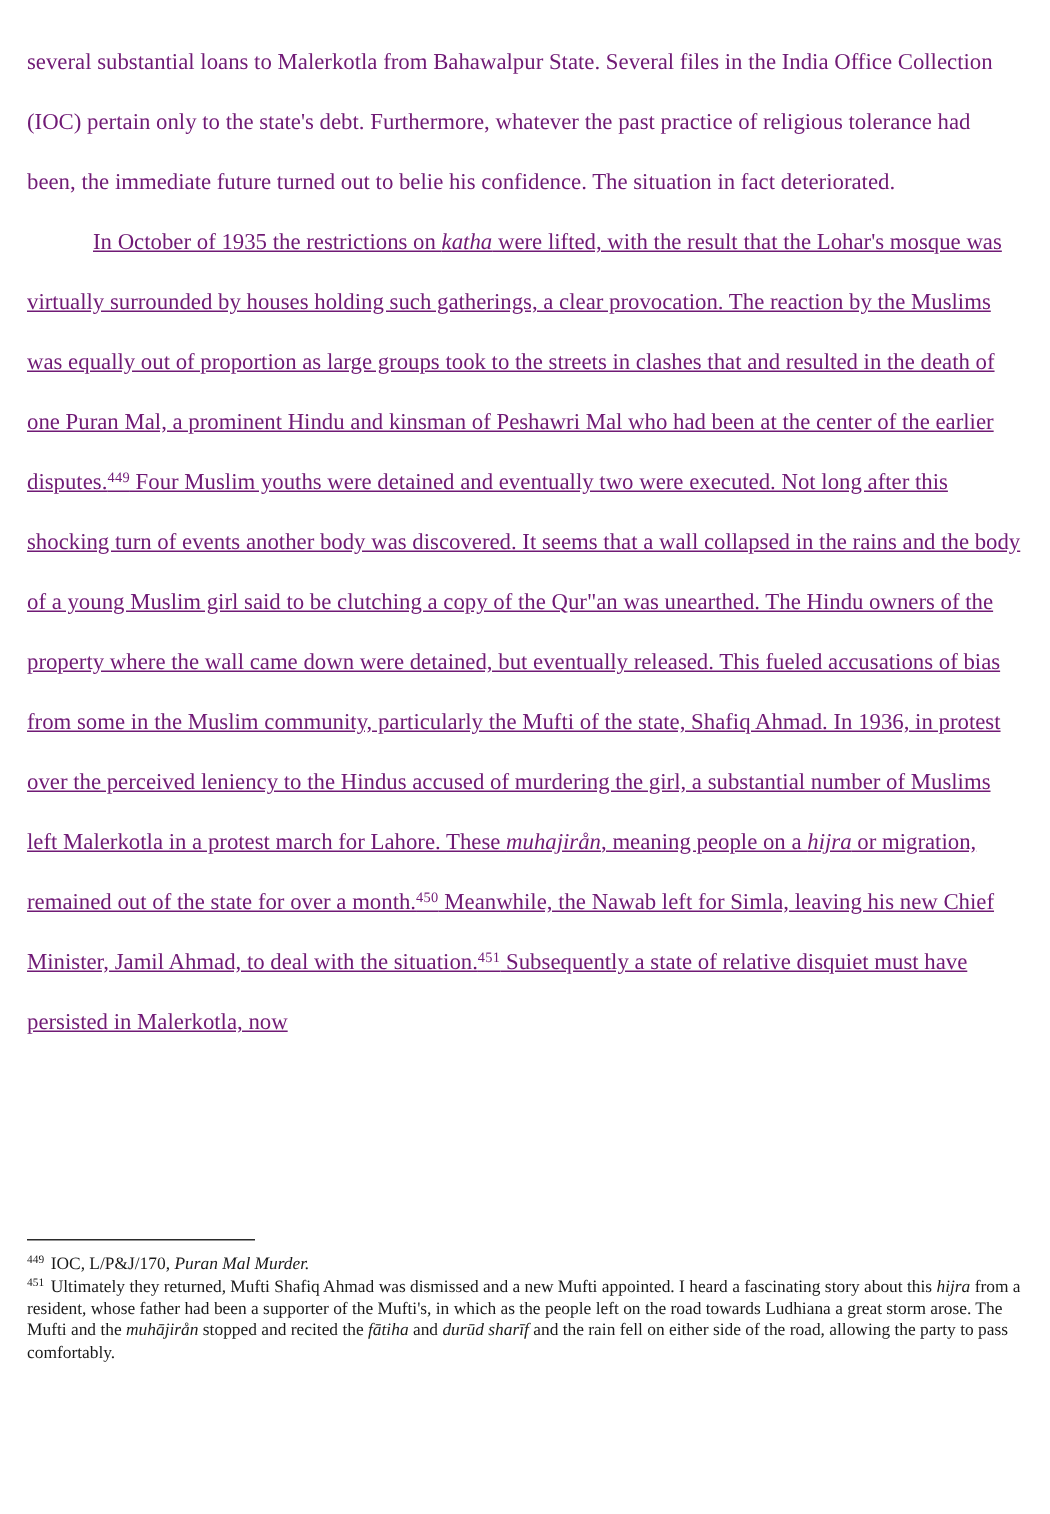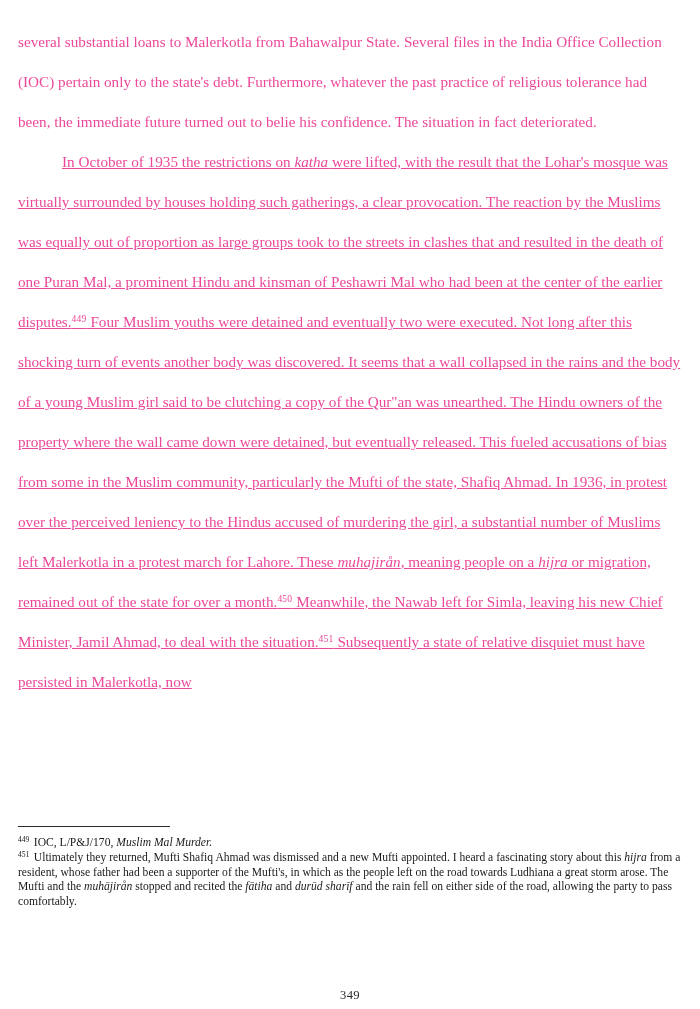--- a/index.html
+++ b/index.html
@@ -24,21 +24,21 @@
     position: absolute;
     left: 18px;
     top: 22px;
     width: 665px;
   }
   .para {
     font-size: 15.2px;
     line-height: 40px;
     text-align: left;
     margin: 0;
-    color: #ec4899;
+    color: #701a75;
   }
   .para + .para {
     margin-top: 0;
   }
   .para.indent {
     text-indent: 44px;
     text-decoration: underline;
   }
   .ital {
     font-style: italic;
@@ -96,20 +96,19 @@
 <div class="page">
 
   <div class="body-block" id="body-block">
       <p class="para">several substantial loans to Malerkotla from Bahawalpur State.  Several files in the India Office Collection (IOC) pertain only to the state's debt.  Furthermore, whatever the past practice of religious tolerance had been, the immediate future turned out to belie his confidence.  The situation in fact deteriorated.</p>
       <p class="para indent">In October of 1935 the restrictions on <span class="ital">katha</span> were lifted, with the result that the Lohar's mosque was virtually surrounded by houses holding such gatherings, a clear provocation.  The reaction by the Muslims was equally out of proportion as large groups took to the streets in clashes that and resulted in the death of one Puran Mal, a prominent Hindu and kinsman of Peshawri Mal who had been at the center of the earlier disputes.<sup class="fn">449</sup>  Four Muslim youths were detained and eventually two were executed.  Not long after this shocking turn of events another body was discovered.  It seems that a wall collapsed in the rains and the body of a young Muslim girl said to be clutching a copy of the Qur"an was unearthed.  The Hindu owners of the property where the wall came down were detained, but eventually released.  This fueled accusations of bias from some in the Muslim community, particularly the Mufti of the state, Shafiq Ahmad.  In 1936, in protest over the perceived leniency to the Hindus accused of murdering the girl, a substantial number of Muslims left Malerkotla in a protest march for Lahore.  These <span class="ital">muhajirån</span>, meaning people on a <span class="ital">hijra</span> or migration, remained out of the state for over a month.<sup class="fn">450</sup> Meanwhile, the Nawab left for Simla, leaving his new Chief Minister, Jamil Ahmad, to deal with the situation.<sup class="fn">451</sup>  Subsequently a state of relative disquiet must have persisted in Malerkotla, now</p>
     </div>
 
   <div class="footnote-area">
     <hr class="fn-rule">
     <div id="footnote-list">
-        <p class="footnote"><sup class="fnmark">449</sup> IOC, L/P&amp;J/170, <span class="ital">Muslim Mal Murder.</span></p>
+        <p class="footnote"><sup class="fnmark">449</sup> IOC, L/P&amp;J/170, <span class="ital">Puran Mal Murder.</span></p>
         <p class="footnote"><sup class="fnmark">451</sup> Ultimately they returned, Mufti Shafiq Ahmad was dismissed and a new Mufti appointed.  I heard a fascinating story about this <span class="ital">hijra</span> from a resident, whose father had been a supporter of the Mufti's, in which as the people left on the road towards Ludhiana a great storm arose.  The Mufti and the <span class="ital">muhājirån</span> stopped and recited the <span class="ital">fātiha</span> and <span class="ital">durūd sharīf</span> and the rain fell on either side of the road, allowing the party to pass comfortably.</p>
       </div>
   </div>
 
-  <div class="page-number">349</div>
 
 </div>
 
 </body></html>

